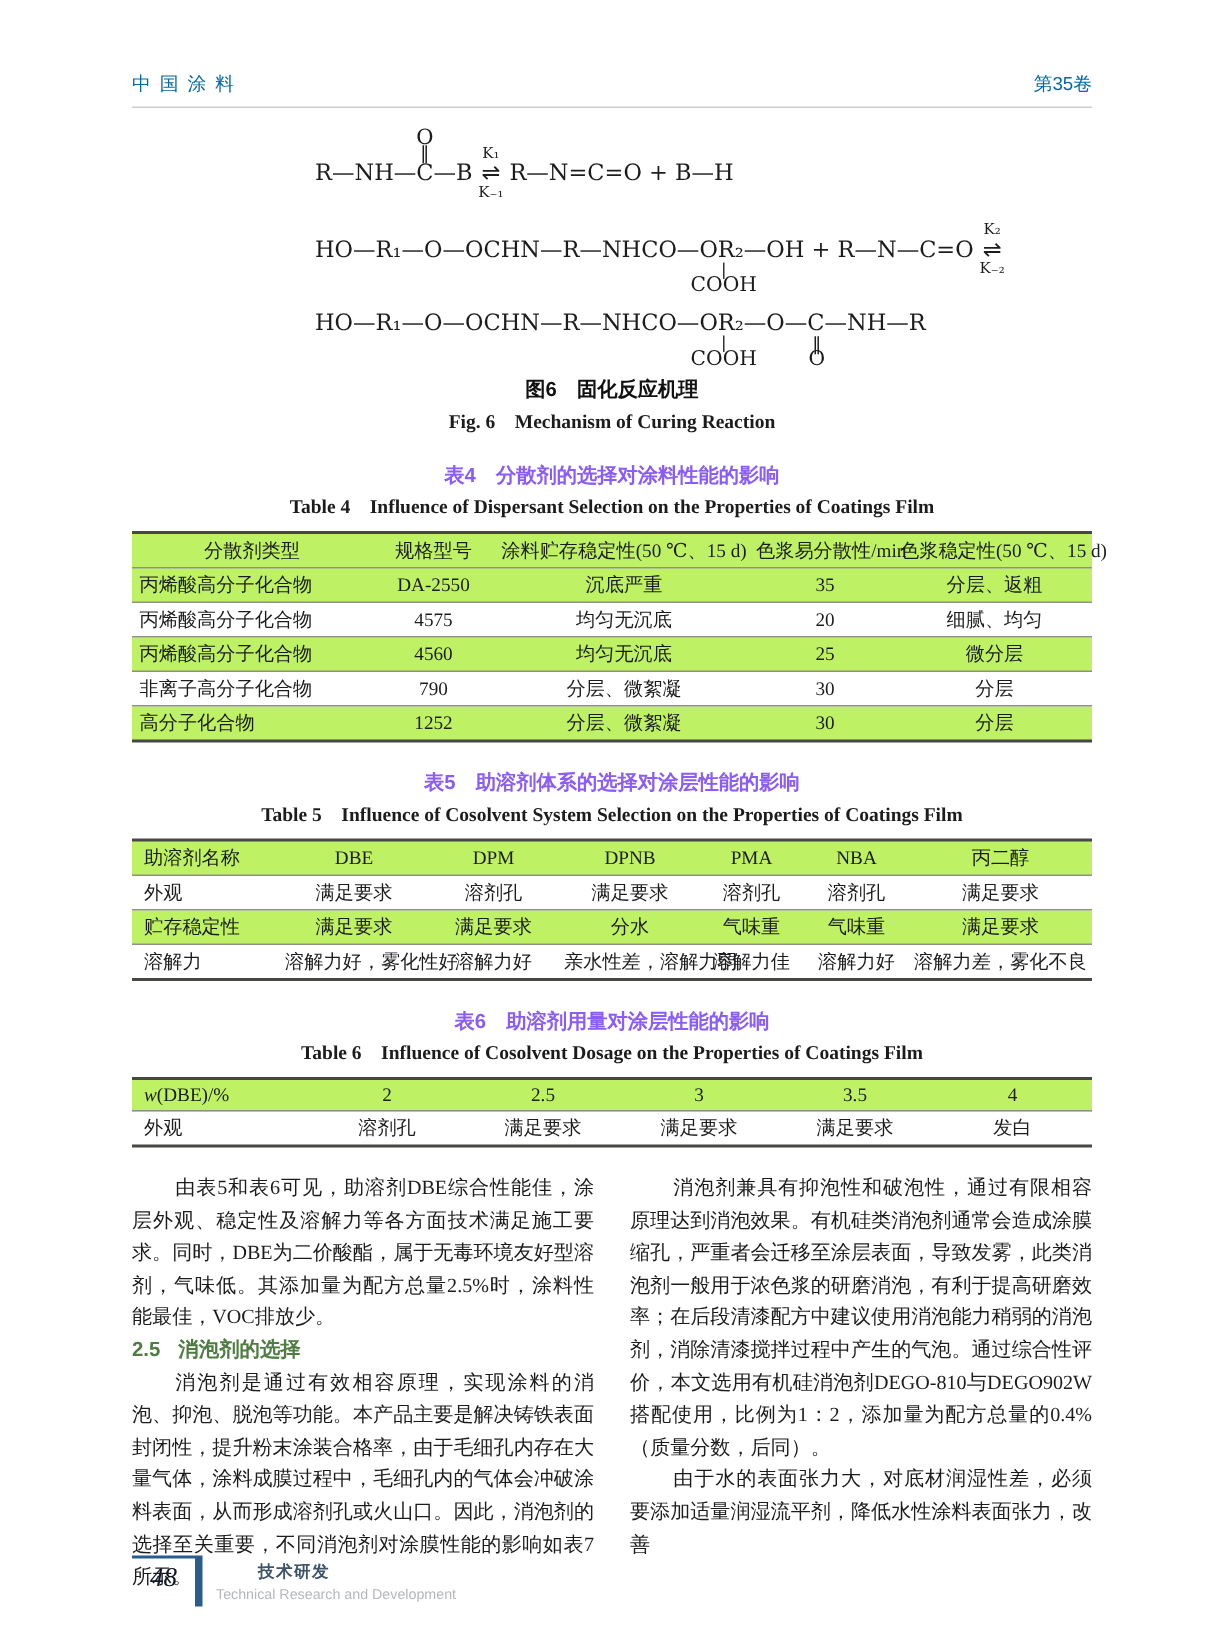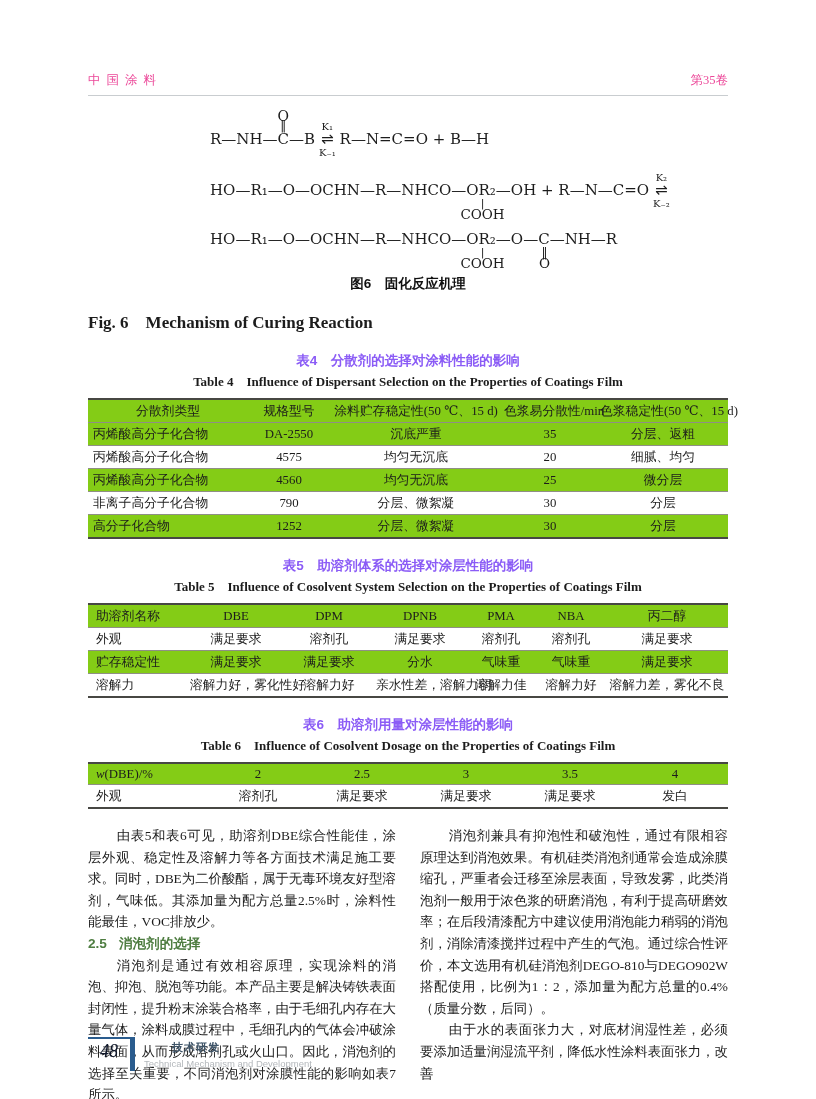--- a/index.html
+++ b/index.html
@@ -6,23 +6,23 @@
   body{
     width:816px;height:1099px;position:relative;overflow:hidden;
     font-family:"Liberation Serif","DejaVu Serif",serif;
     color:#1c1c1c;
   }
   .page{padding:48px 88px 0 88px;}
 
   
   .page-header{
     display:flex;justify-content:space-between;align-items:flex-end;
-    font-family:Liberation Serif, serif;
-    font-size:12.5px;color:#ec4899;
-    padding-bottom:6px;border-bottom:1px solid #c9cdd0;margin-top:24px;
+    font-family:Liberation Sans, sans-serif;
+    font-size:12.5px;color:#0369a1;
+    padding-bottom:6px;border-bottom:1px solid #c9cdd0;
   }
   .journal{letter-spacing:6px;}
 
   
   .formula{margin:34px 0 0 122px;font-size:15px;
     font-family:"DejaVu Serif","Liberation Serif",serif;white-space:nowrap;}
   .f-line{position:relative;line-height:19px;}
   .f-line1{margin-bottom:32px;}
   .f-line2{margin-bottom:30px;}
   .f-line3{margin-bottom:26px;}
@@ -42,33 +42,33 @@
   .eq{position:relative;display:inline-block;margin:0 6px;
       font-family:"DejaVu Sans",sans-serif;font-size:15px;}
   .eq .ktop{position:absolute;left:50%;transform:translateX(-50%);bottom:68%;
       font-size:10px;font-family:"DejaVu Serif",serif;}
   .eq .kbot{position:absolute;left:50%;transform:translateX(-50%);top:66%;
       font-size:10px;font-family:"DejaVu Serif",serif;}
 
   
   .cap-zh{text-align:center;font-weight:bold;font-size:13.5px;
     font-family:"Liberation Sans","DejaVu Sans",sans-serif;color:#111;}
-  .cap-en{text-align:left;font-weight:bold;font-size:17px;margin-top:18px;}
+  .cap-en{text-align:center;font-weight:bold;font-size:13px;margin-top:3px;}
   .tbl-block{margin-top:18px;}
   .tbl-title-zh{text-align:center;font-weight:bold;font-size:13.5px;
     font-family:"Liberation Sans","DejaVu Sans",sans-serif;color:#8b5cf6;}
   .tbl-title-en{text-align:center;font-weight:bold;font-size:13px;margin:3px 0 7px 0;}
 
   
   table{width:640px;border-collapse:collapse;table-layout:fixed;
     font-size:12.8px;border-top:2px solid #474743;border-bottom:2px solid #474743;}
   th,td{font-weight:normal;text-align:center;padding:2.5px 2px;
     border-bottom:1px solid #8f8f85;white-space:nowrap;overflow:visible;}
   tr:last-child td{border-bottom:none;}
-  .olive{background:#84cc16;}
+  .olive{background:#bef264;}
   .t4 td:first-child{text-align:left;padding-left:5px;}
   .t5 th:first-child,.t5 td:first-child,
   .t6 th:first-child,.t6 td:first-child{text-align:left;padding-left:8px;}
 
   
   .intro{font-size:13.4px;line-height:21px;margin-top:16px;}
   .cols{display:flex;gap:24px;margin-top:16px;}
   .col{width:308px;font-size:13.4px;line-height:21.6px;text-align:justify;}
   .col p{margin:0;text-indent:2.15em;}
   .sec-h{font-family:"Liberation Sans","DejaVu Sans",sans-serif;
@@ -284,15 +284,15 @@
 
 </div>
 
 <div class="footer">
   <div class="pg-num-block">
     <span class="pg-num">48</span>
   </div>
   <div class="pg-bar"></div>
   <div class="pg-titles">
     <div class="pg-zh">技术研发</div>
-    <div class="pg-en">Technical Mechanism and Development</div>
+    <div class="pg-en">Technical Research and Development</div>
   </div>
 </div>
 
 </body></html>

